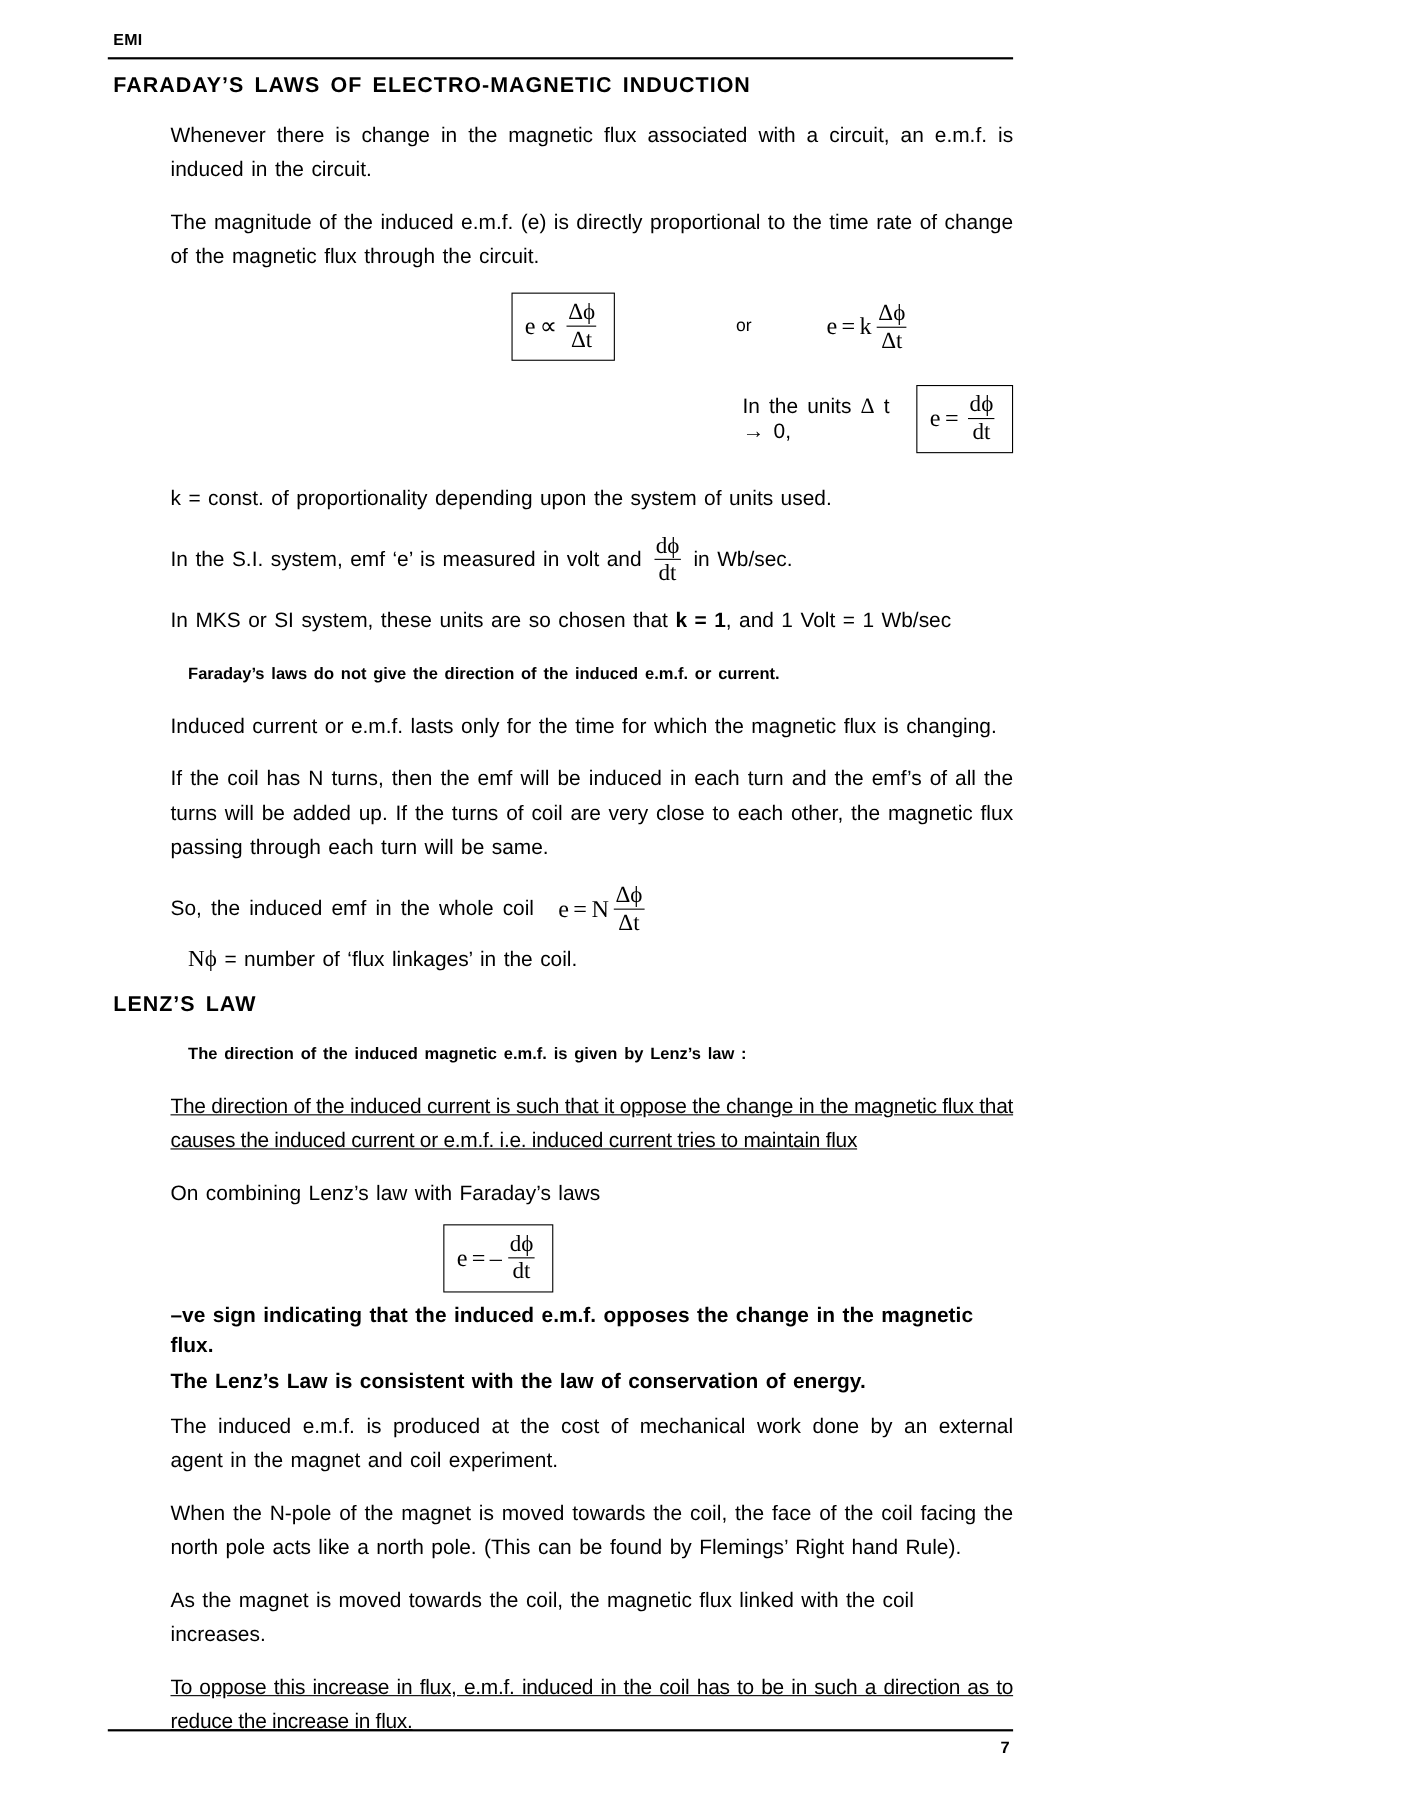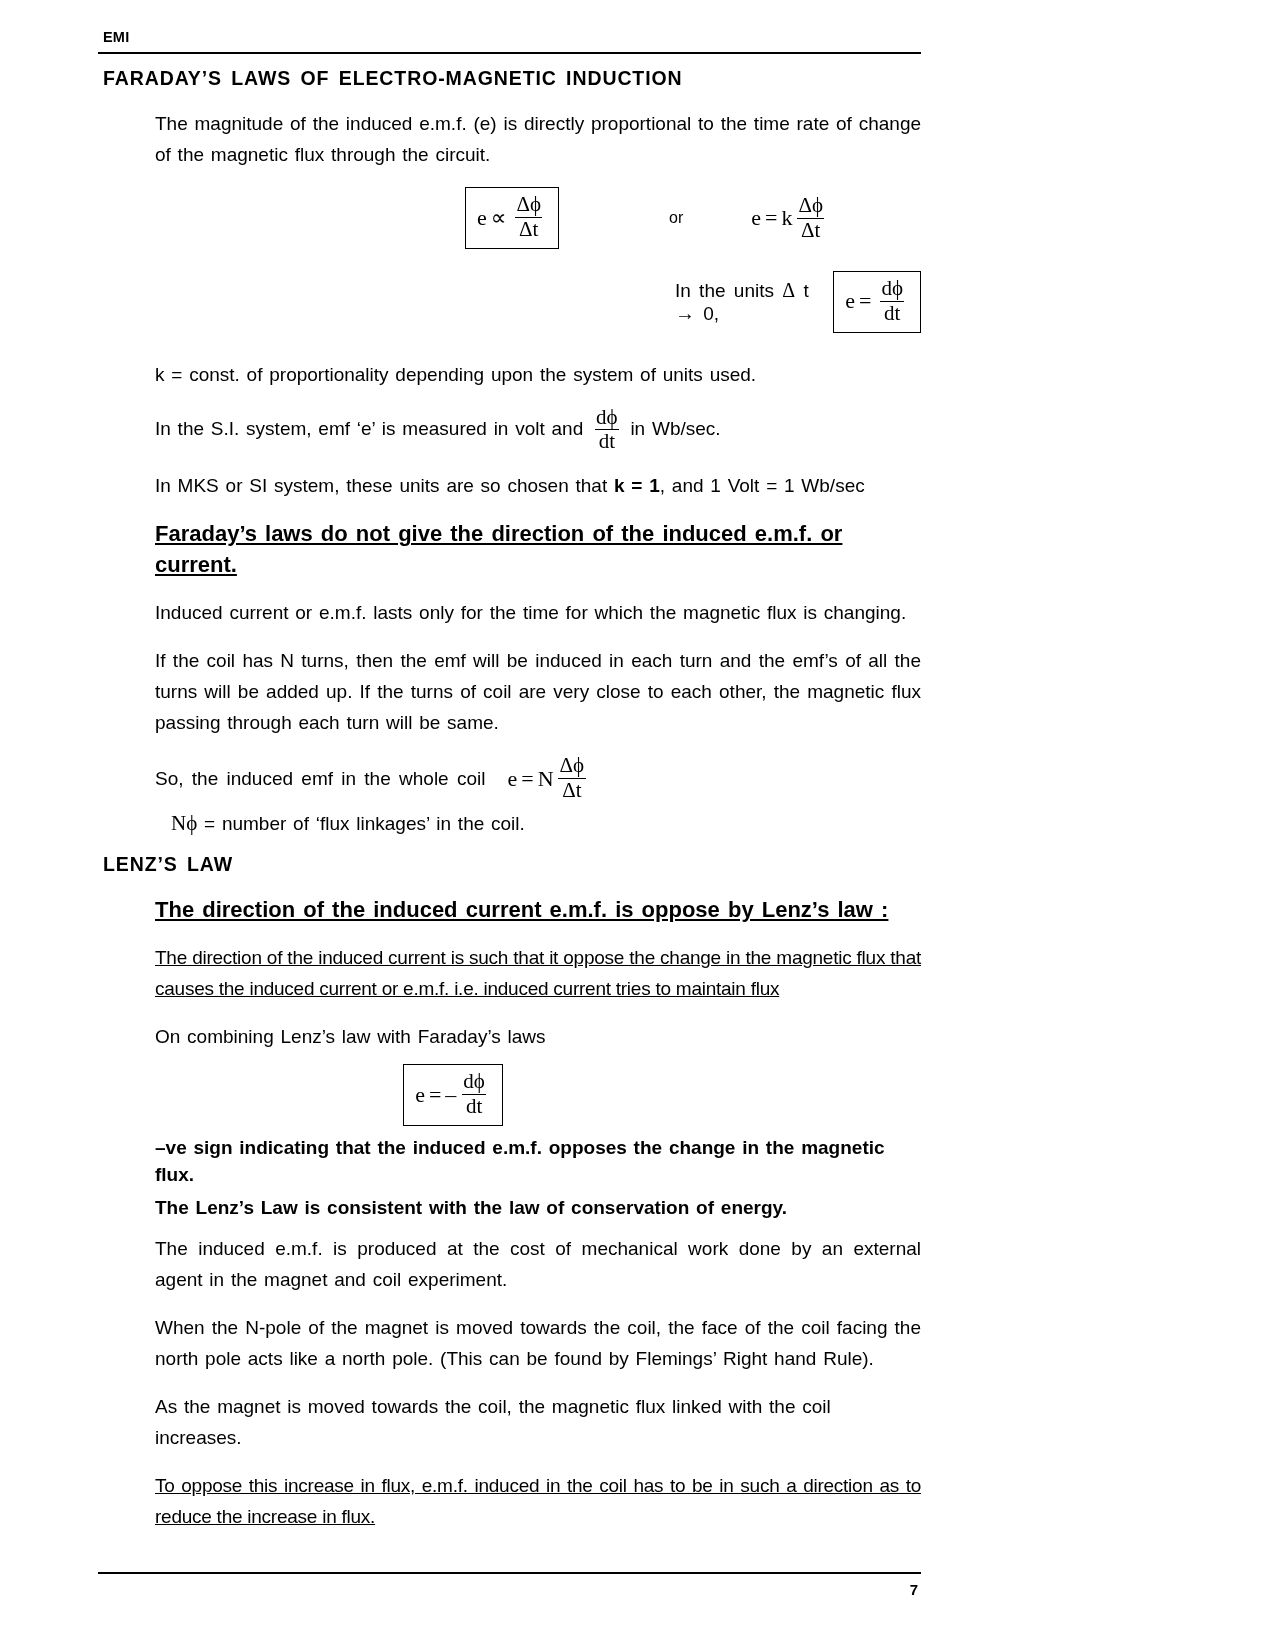--- a/index.html
+++ b/index.html
@@ -66,26 +66,25 @@
     letter-spacing: -0.25px;
     text-decoration: underline;
   }
   p.para.tight {
     margin-bottom: 10px;
   }
   p.para.nojust {
     text-align: left;
   }
   p.bold-lead {
-    font-size: 22px;
-    line-height: 31px;
-    font-weight: bold;
-    margin: 0 0 17px 0;
+    font-size: 15px;
+    line-height: 31px;
+    font-weight: bold;
+    margin: 0 0 17px 16px;
     word-spacing: 2px;
-    text-decoration: underline;
   }
   p.bold-note {
     font-size: 19px;
     line-height: 27px;
     font-weight: bold;
     margin: 0 0 6px 0;
     word-spacing: 1.5px;
   }
   b { font-weight: bold; }
 
@@ -208,20 +207,21 @@
 
 <div class="page">
 
   <div class="running-head">EMI</div>
   <div class="rule-top"></div>
 
   <h1 class="section-heading">FARADAY’S LAWS OF ELECTRO-MAGNETIC INDUCTION</h1>
 
   <div class="body-block">
 
+    <p class="para">Whenever there is change in the magnetic flux associated with a circuit, an e.m.f. is induced in the circuit.</p>
 
     <p class="para">The magnitude of the induced e.m.f. (e) is directly proportional to the time rate of change of the magnetic flux through the circuit.</p>
 
     <div class="formula-row-1">
       <span class="boxed">
         <span class="math">
           <span>e</span>
           <span class="op">∝</span>
           <span class="frac">
             <span class="num">Δϕ</span>
@@ -305,21 +305,21 @@
     <div class="nphi-line">
       <span class="phi-glyph">Nϕ</span><span> = number of ‘flux linkages’ in the coil.</span>
     </div>
 
   </div>
 
   <h1 class="section-heading spaced-top">LENZ’S LAW</h1>
 
   <div class="body-block">
 
-    <p class="bold-lead">The direction of the induced current e.m.f. is oppose by Lenz’s law :</p>
+    <p class="bold-lead">The direction of the induced magnetic e.m.f. is given by Lenz’s law :</p>
 
     <p class="para narrow">The direction of the induced current is such that it oppose the change in the magnetic flux that causes the induced current or e.m.f. i.e. induced current tries to maintain flux</p>
 
     <p class="para nojust tight">On combining Lenz’s law with Faraday’s laws</p>
 
     <div class="formula-center">
       <span class="boxed">
         <span class="math">
           <span>e</span>
           <span class="op">=</span>

